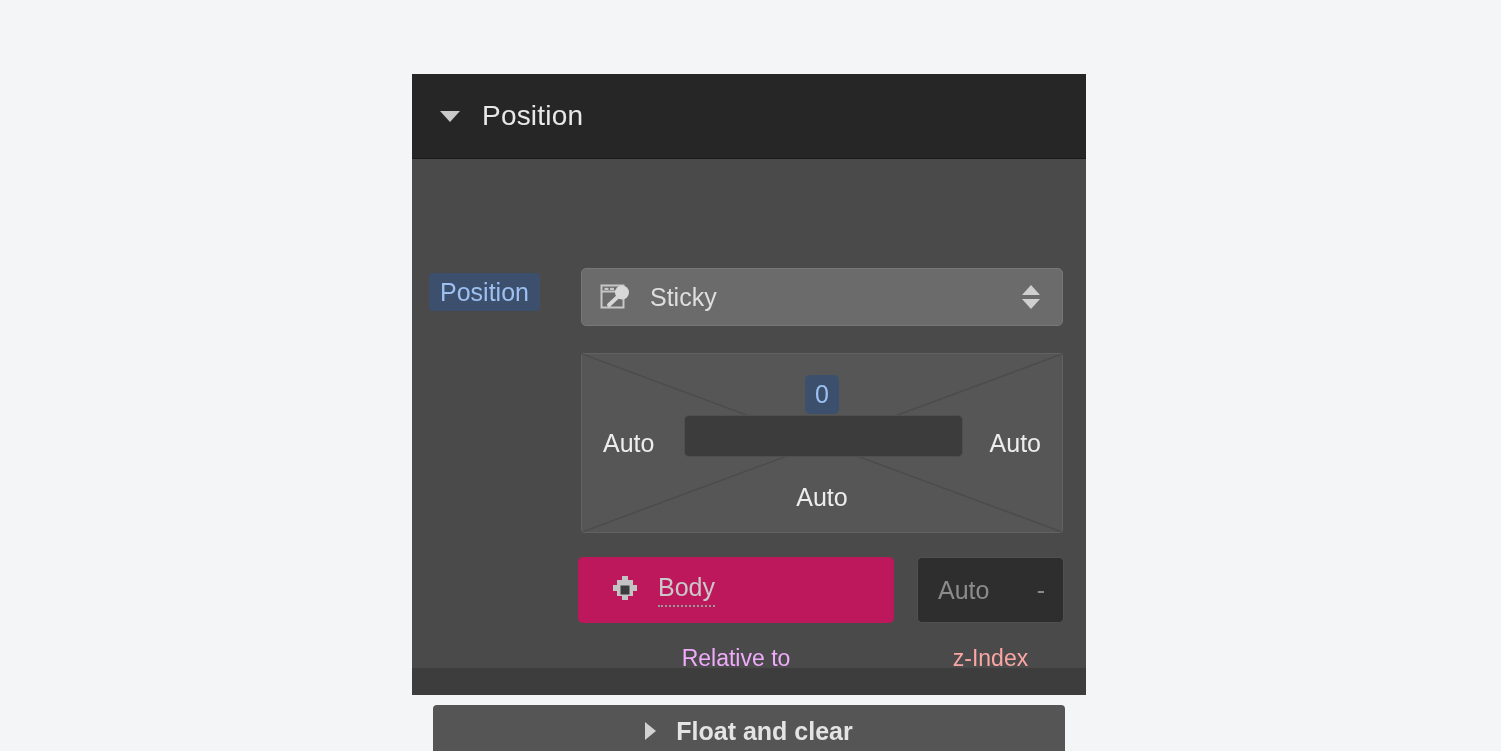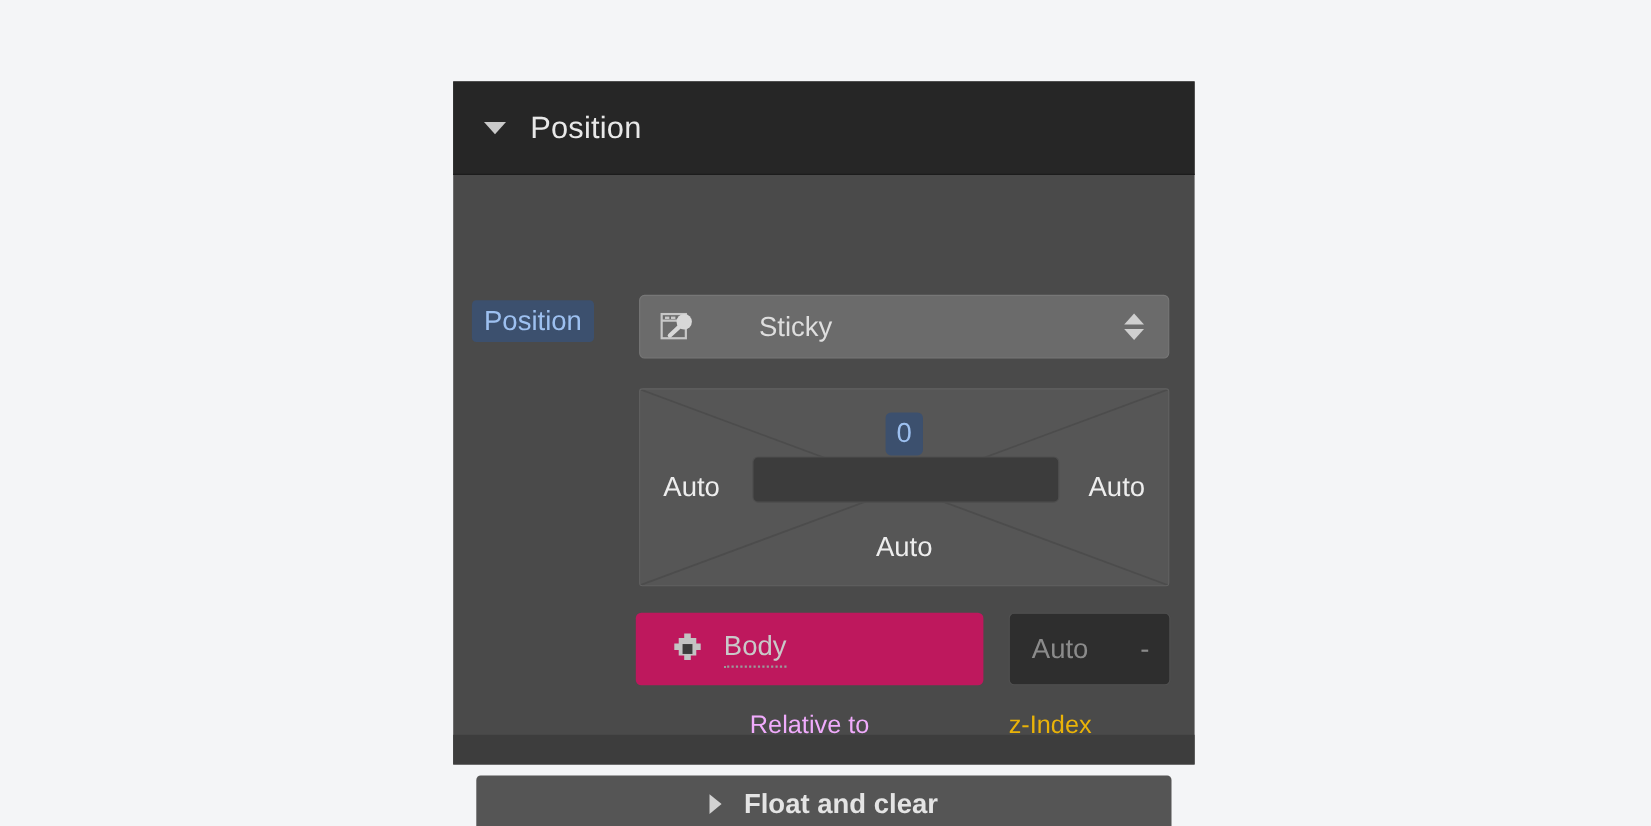--- a/index.html
+++ b/index.html
@@ -88,21 +88,20 @@
     left: 169px;
     top: 109px;
     width: 482px;
     height: 58px;
     background: #6b6b6b;
     border: 1px solid #777777;
     border-radius: 5px;
     display: flex;
     align-items: center;
     padding: 0 12px 0 16px;
-    gap: 40px;
   }
   .select-value {
     color: #dedede;
     font-size: 25px;
     margin-left: 18px;
     flex: 1 1 auto;
   }
   .stepper {
     width: 22px;
     height: 34px;
@@ -228,21 +227,22 @@
     left: 166px;
     top: 488px;
     width: 316px;
     text-align: center;
     color: #f0abfc;
   }
   .caption-z {
     left: 505px;
     top: 488px;
     width: 147px;
-    color: #eab308;
+    text-align: center;
+    color: #fca5a5;
   }
 
   
   .float-clear {
     position: absolute;
     left: 21px;
     top: 546px;
     width: 632px;
     height: 52px;
     background: #555555;

